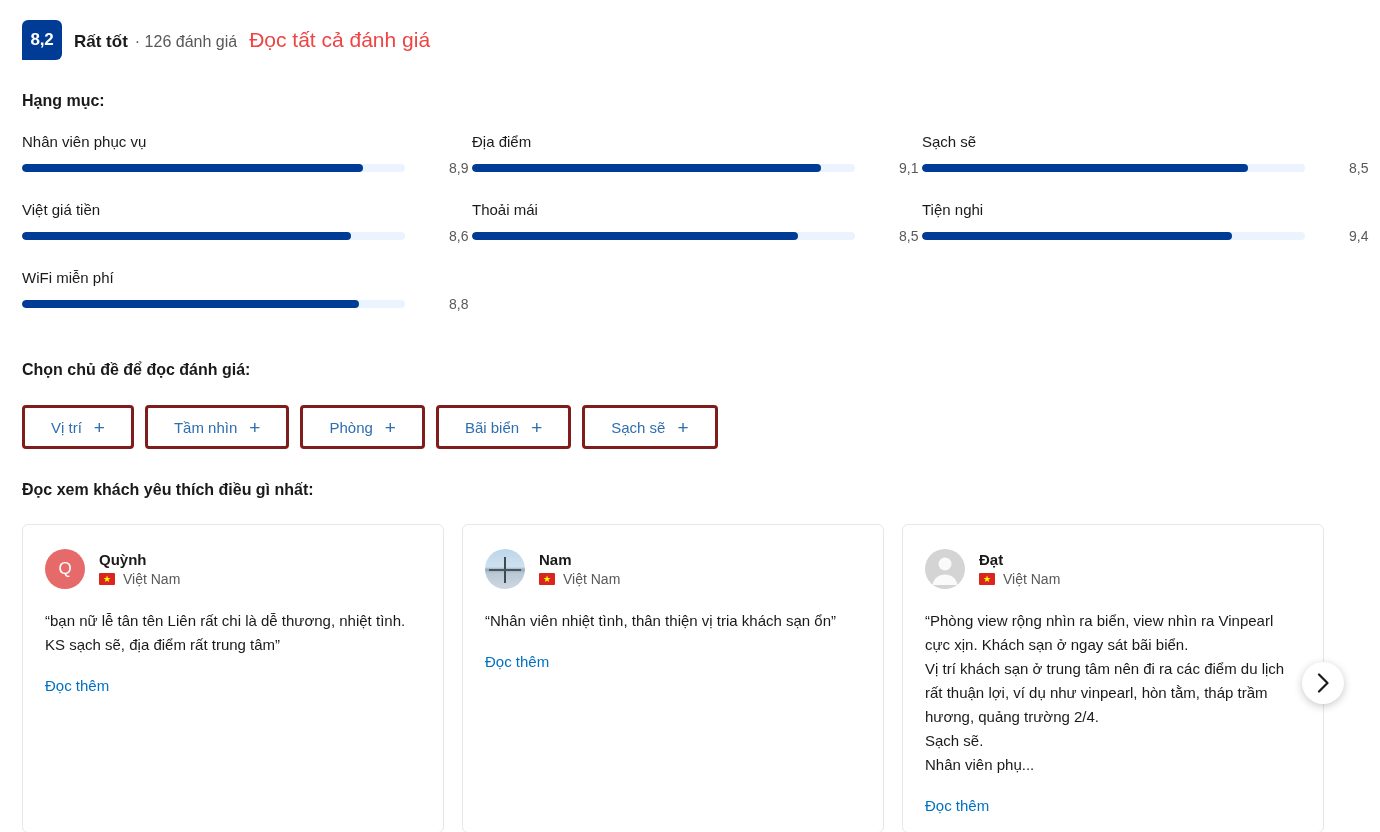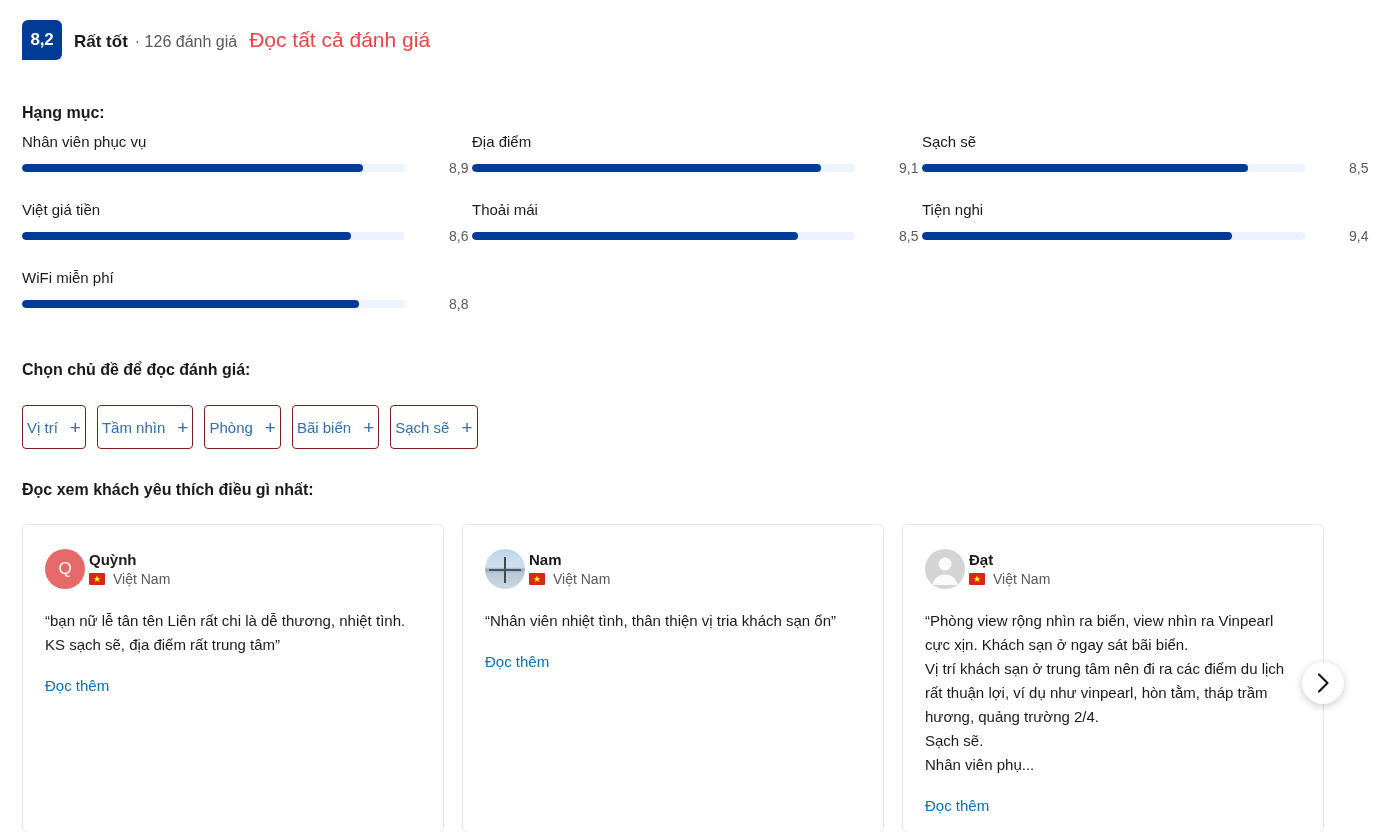--- a/index.html
+++ b/index.html
@@ -37,21 +37,21 @@
   .score-count { font-size: 16px; color: #595959; margin-left: 7px; }
   .score-link {
     font-size: 21px; color: #ef4444; margin-left: 12px;
     cursor: pointer; text-decoration: none;
   }
 
   
   .section-title {
     font-size: 16px; font-weight: bold; color: #1a1a1a;
   }
-  #cats-title { position: absolute; left: 22px; top: 104px; }
+  #cats-title { position: absolute; left: 22px; top: 92px; }
 
   .cat-grid {
     position: absolute; left: 22px; top: 133px;
     width: 1336px;
     display: grid;
     grid-template-columns: repeat(3, 450px);
     grid-auto-rows: 68px;
   }
   .cat-item { width: 415px; }
   .cat-label {
@@ -75,28 +75,28 @@
   }
 
   
   #topics-title { position: absolute; left: 22px; top: 361px; }
   .chips {
     position: absolute; left: 22px; top: 405px;
     display: flex; gap: 11px;
   }
   .chip {
     height: 44px;
-    border: 1px solid #7f1d1d;
+    border: 3px solid #7f1d1d;
     border-radius: 4px;
     background: #fff;
     color: #2f6fae;
     font-size: 15px;
     font-family: "Liberation Sans", sans-serif;
     display: flex; align-items: center;
-    padding: 0 4px;
+    padding: 0 26px;
     cursor: pointer;
     white-space: nowrap;
   }
   .chip .plus {
     margin-left: 12px; font-size: 19px; line-height: 1;
     color: #2f6fae; font-weight: 300;
   }
 
   
   #reviews-title { position: absolute; left: 22px; top: 481px; }
@@ -129,21 +129,21 @@
     content: ""; position: absolute;
     left: 19px; top: 8px; width: 2px; height: 26px;
     background: #3e4a52;
   }
   .avatar.photo::after {
     content: ""; position: absolute;
     left: 4px; top: 20px; width: 32px; height: 2px;
     background: #4a565e;
   }
   .avatar.placeholder { background: #d4d4d4; }
-  .reviewer-meta { margin-left: 4px; }
+  .reviewer-meta { margin-left: 14px; }
   .reviewer-name {
     font-size: 15px; font-weight: bold; color: #1a1a1a;
     line-height: 17px;
   }
   .reviewer-country {
     display: flex; align-items: center; margin-top: 3px;
   }
   .flag {
     width: 16px; height: 12px; background: #da251d;
     position: relative; flex: none; border-radius: 1px;

